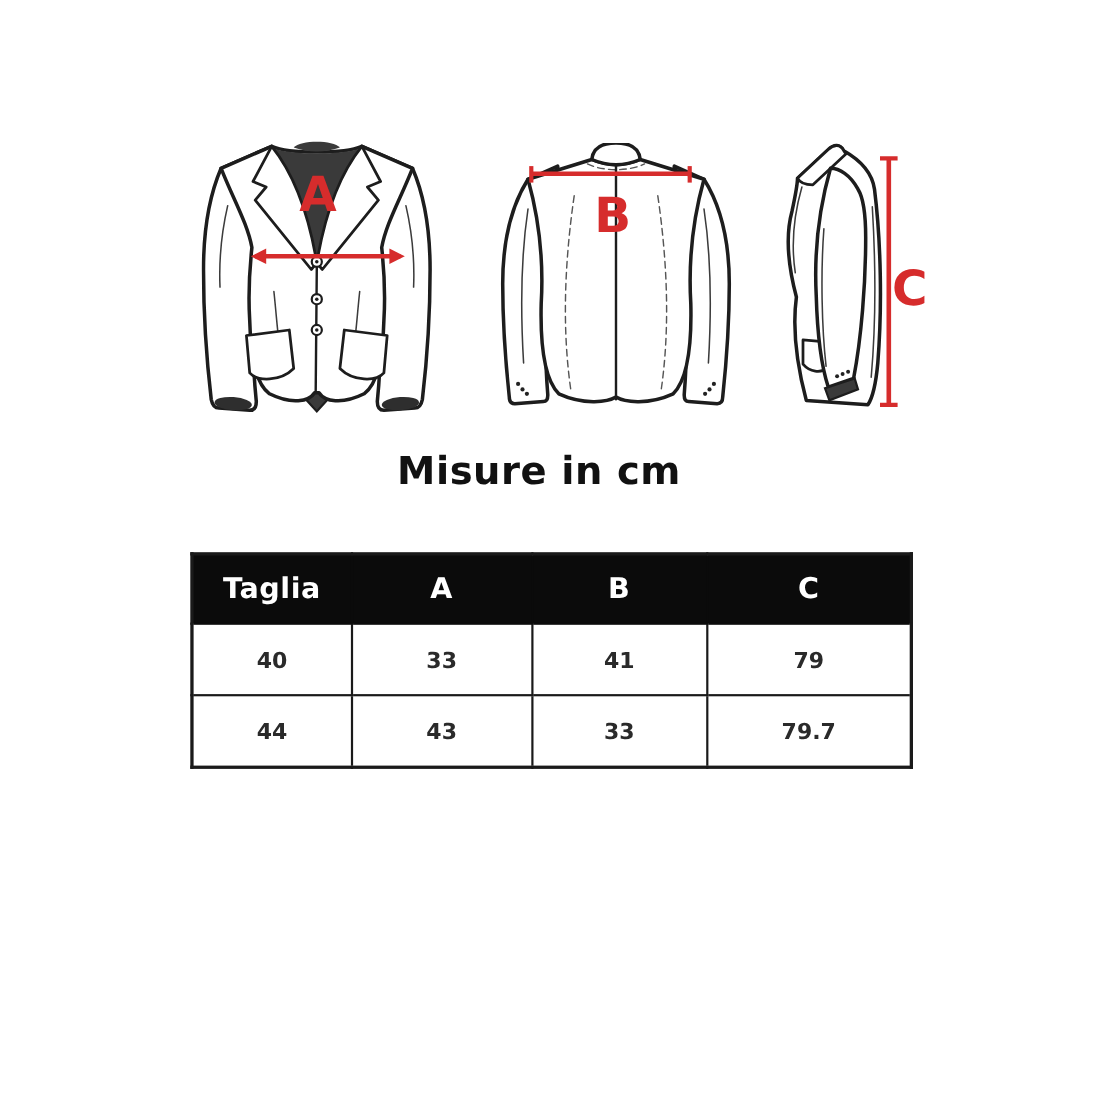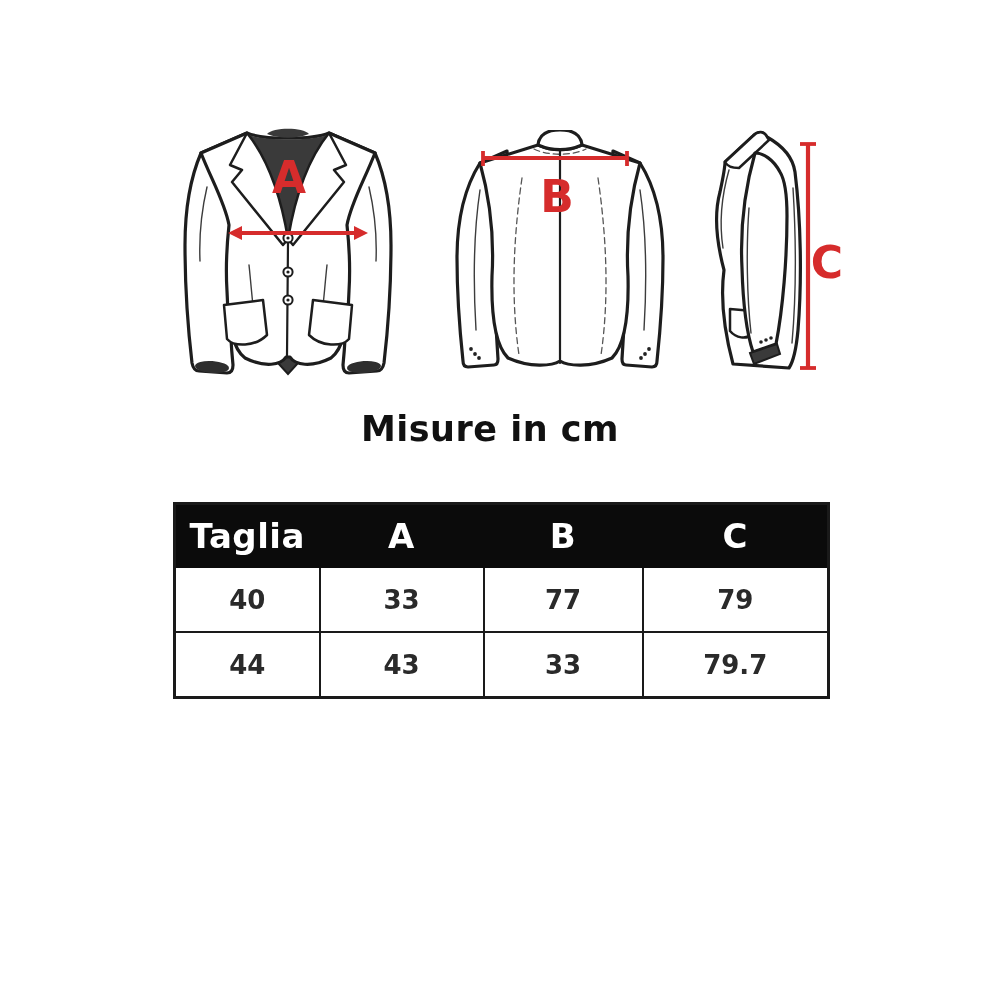--- a/index.html
+++ b/index.html
@@ -49,25 +49,25 @@
     position:absolute;left:173px;top:502px;width:654px;
     border-collapse:collapse;table-layout:fixed;
     border:3px solid var(--table-border);
   }
   .size-table col.c1{width:145px}
   .size-table col.c2{width:164px}
   .size-table col.c3{width:159px}
   .size-table col.c4{width:186px}
   .size-table thead th{
     background:var(--header-bg);color:var(--header-text);
-    height:59px;font-size:34px;font-weight:700;letter-spacing:0.5px;
+    height:59px;font-size:26px;font-weight:700;letter-spacing:0.5px;
     border:2px solid var(--header-bg);text-align:center;vertical-align:middle;
   }
   .size-table tbody td{
-    height:61px;font-size:26px;font-weight:700;color:var(--cell-text);
+    height:61px;font-size:20px;font-weight:700;color:var(--cell-text);
     text-align:center;vertical-align:middle;
     border:2px solid var(--table-border);background:#ffffff;
   }
 </style>
 </head>
 <body>
 
 <div class="page">
 
   <div class="illus" style="left:183px;top:127px;width:210px;height:250px;">
@@ -185,21 +185,21 @@
         <th>Taglia</th>
         <th>A</th>
         <th>B</th>
         <th>C</th>
       </tr>
     </thead>
     <tbody>
       <tr>
         <td>40</td>
         <td>33</td>
-        <td>77</td>
+        <td>41</td>
         <td>79</td>
       </tr>
       <tr>
         <td>44</td>
         <td>43</td>
         <td>33</td>
         <td>79.7</td>
       </tr>
     </tbody>
   </table>

